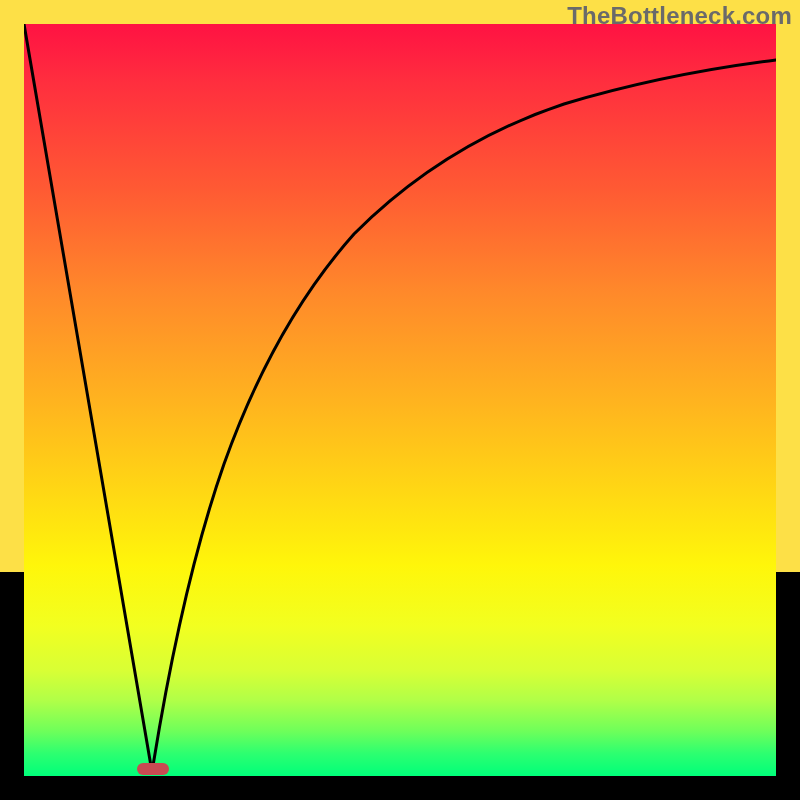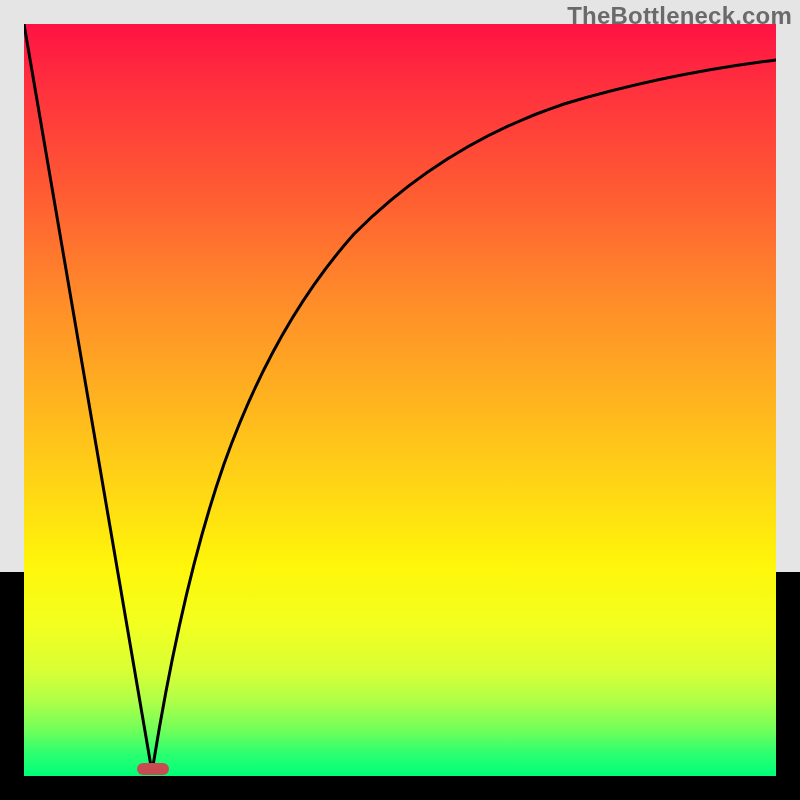--- a/index.html
+++ b/index.html
@@ -8,21 +8,21 @@
     width: 800px;
     height: 800px;
     overflow: hidden;
     background: #000;
     font-family: Arial, Helvetica, sans-serif;
   }
   .frame {
     position: relative;
     width: 800px;
     height: 572px;
-    background: #e5e5e5;
+    background: #fde047;
   }
   .plot-area {
     position: absolute;
     left: 24px;
     top: 24px;
     width: 752px;
     height: 752px;
     
     background: linear-gradient(to bottom,
       #ff1243 0%,

